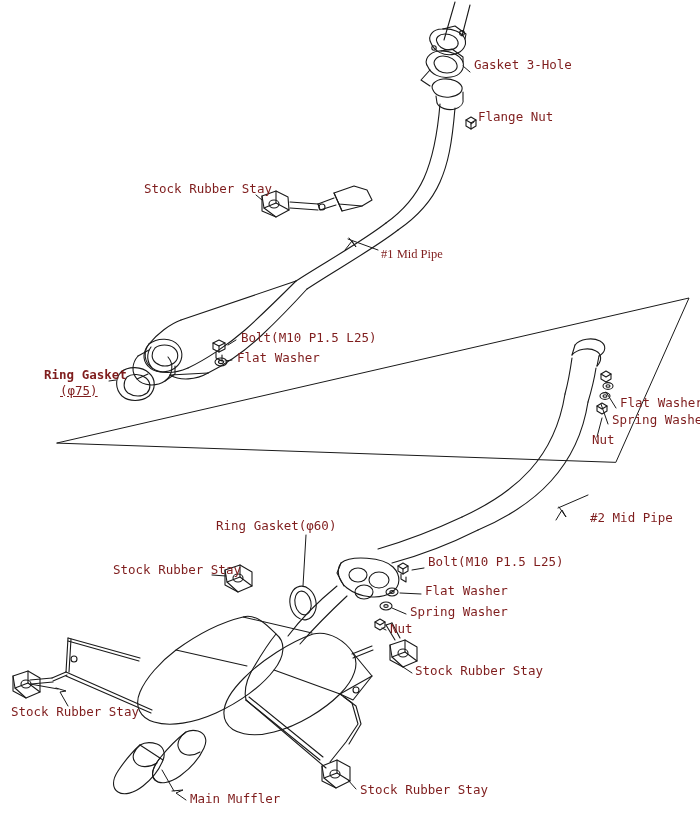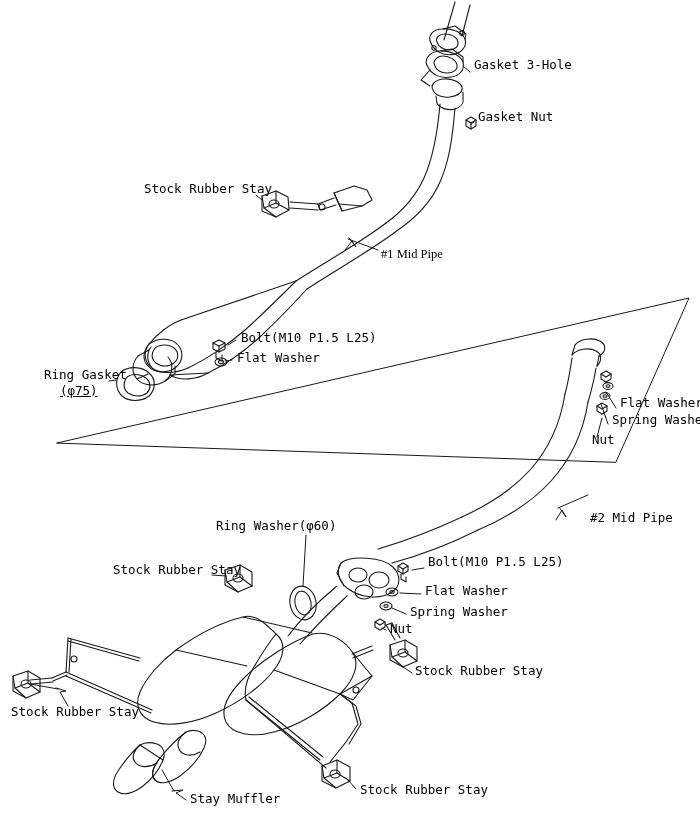--- a/index.html
+++ b/index.html
@@ -19,21 +19,21 @@
     position: absolute;
     left: 0;
     top: 0;
     width: 700px;
     height: 822px;
   }
   .lbl {
     position: absolute;
     font-family: "DejaVu Sans Mono", monospace;
     font-size: 12.5px;
-    color: #000000;
+    color: #7f1d1d;
     white-space: nowrap;
     line-height: 1.15;
     letter-spacing: 0px;
   }
 </style>
 </head>
 <body>
 
 <div id="sheet">
 
@@ -307,35 +307,35 @@
         <path d="M58 689 L30 684"></path>
         <path d="M356 789 L348 780"></path>
         <path d="M186 800 L176 793 L183 790 L172 791"></path>
         <path d="M174 791 L162 770"></path>
       </g>
 
     </g>
   </svg>
 
   <div class="lbl" style="left:474px; top:58px;">Gasket 3-Hole</div>
-  <div class="lbl" style="left:478px; top:110px;">Gasket Nut</div>
+  <div class="lbl" style="left:478px; top:110px;">Flange Nut</div>
   <div class="lbl" style="left:144px; top:182px;">Stock Rubber Stay</div>
   <div class="lbl" style="left:381px; top:247px;font-family:Liberation Serif, serif;">#1 Mid Pipe</div>
   <div class="lbl" style="left:241px; top:331px;">Bolt(M10 P1.5 L25)</div>
   <div class="lbl" style="left:237px; top:351px;">Flat Washer</div>
-  <div class="lbl" style="left:44px; top:368px;">Ring Gasket</div>
+  <div class="lbl" style="left:44px; top:368px;font-weight:bold;">Ring Gasket</div>
   <div class="lbl" style="left:60px; top:384px;text-decoration:underline;">(φ75)</div>
   <div class="lbl" style="left:620px; top:396px;">Flat Washer</div>
   <div class="lbl" style="left:612px; top:413px;">Spring Washer</div>
   <div class="lbl" style="left:592px; top:433px;">Nut</div>
   <div class="lbl" style="left:566px; top:511px;margin-left:24px;">#2 Mid Pipe</div>
-  <div class="lbl" style="left:216px; top:519px;">Ring Washer(φ60)</div>
+  <div class="lbl" style="left:216px; top:519px;">Ring Gasket(φ60)</div>
   <div class="lbl" style="left:113px; top:563px;">Stock Rubber Stay</div>
   <div class="lbl" style="left:428px; top:555px;">Bolt(M10 P1.5 L25)</div>
   <div class="lbl" style="left:425px; top:584px;">Flat Washer</div>
   <div class="lbl" style="left:410px; top:605px;">Spring Washer</div>
   <div class="lbl" style="left:390px; top:622px;">Nut</div>
   <div class="lbl" style="left:415px; top:664px;">Stock Rubber Stay</div>
   <div class="lbl" style="left:11px; top:705px;">Stock Rubber Stay</div>
   <div class="lbl" style="left:360px; top:783px;">Stock Rubber Stay</div>
-  <div class="lbl" style="left:190px; top:792px;">Stay Muffler</div>
+  <div class="lbl" style="left:190px; top:792px;">Main Muffler</div>
 
 </div>
 
 </body></html>

